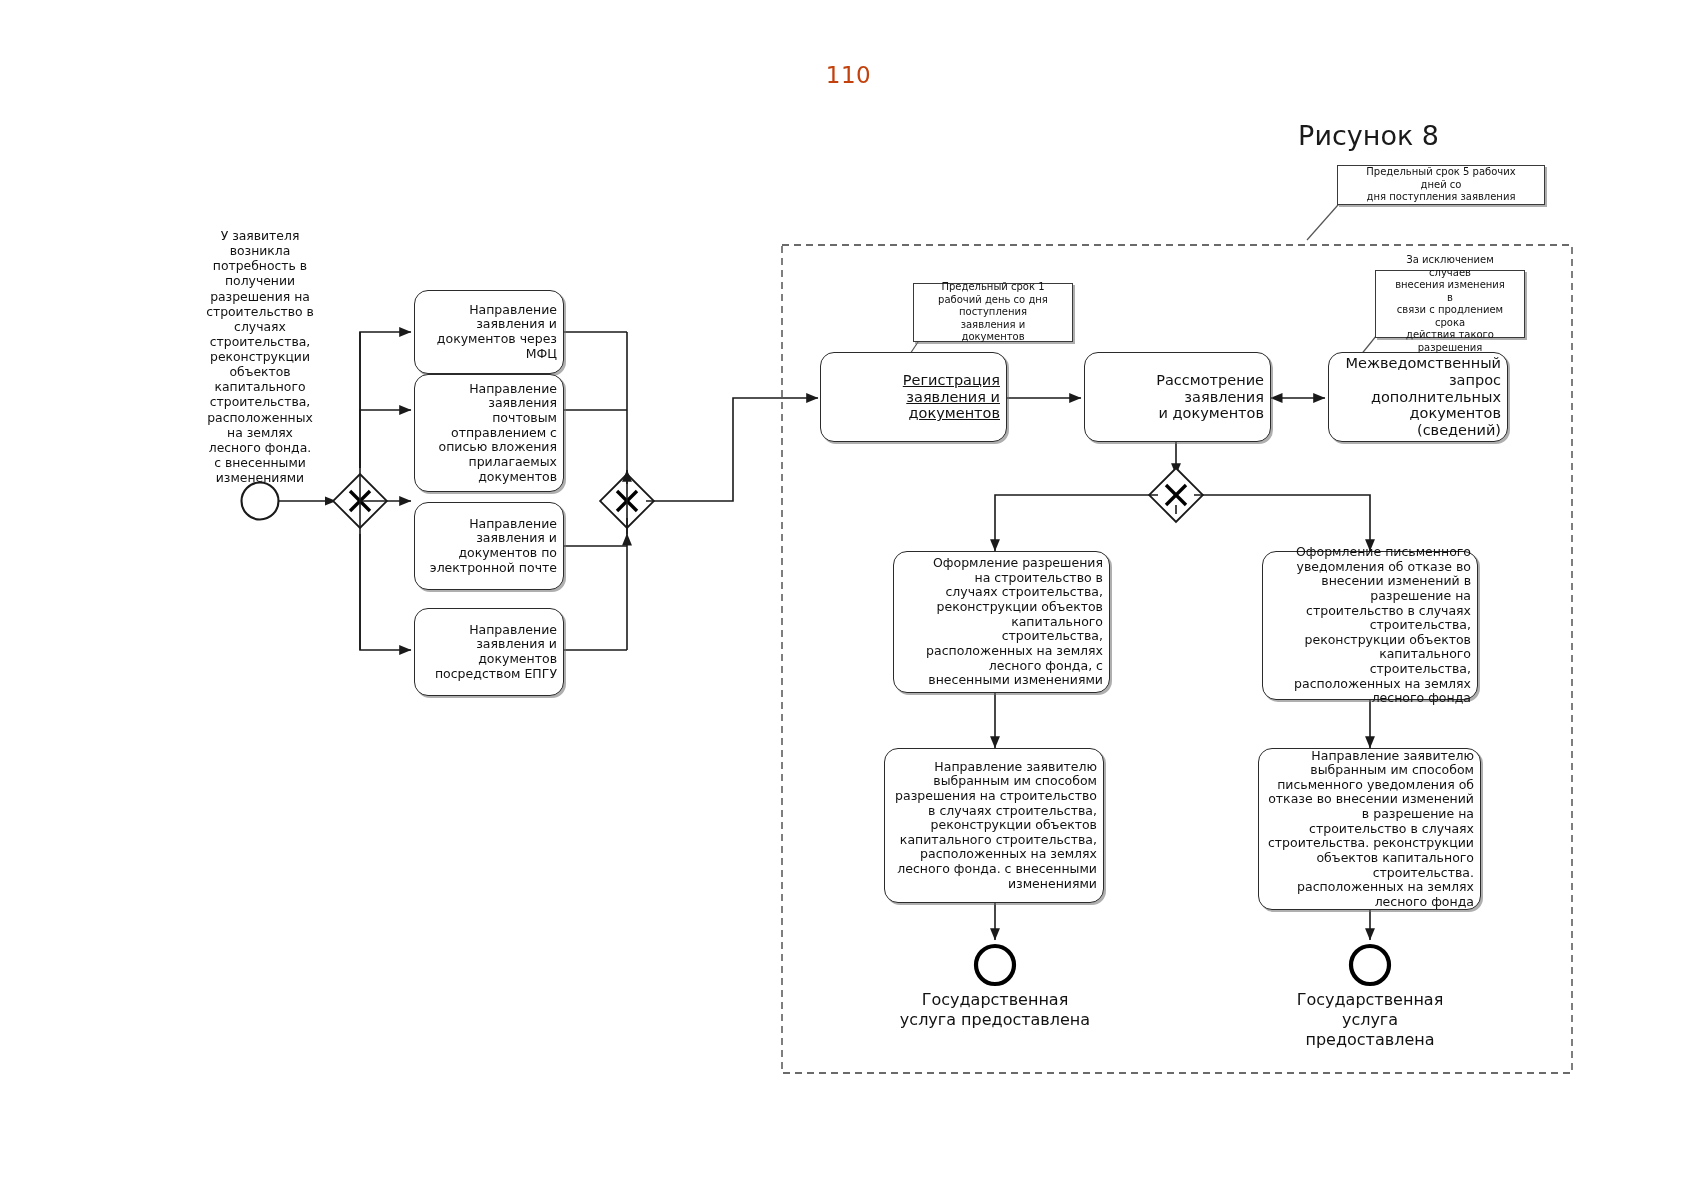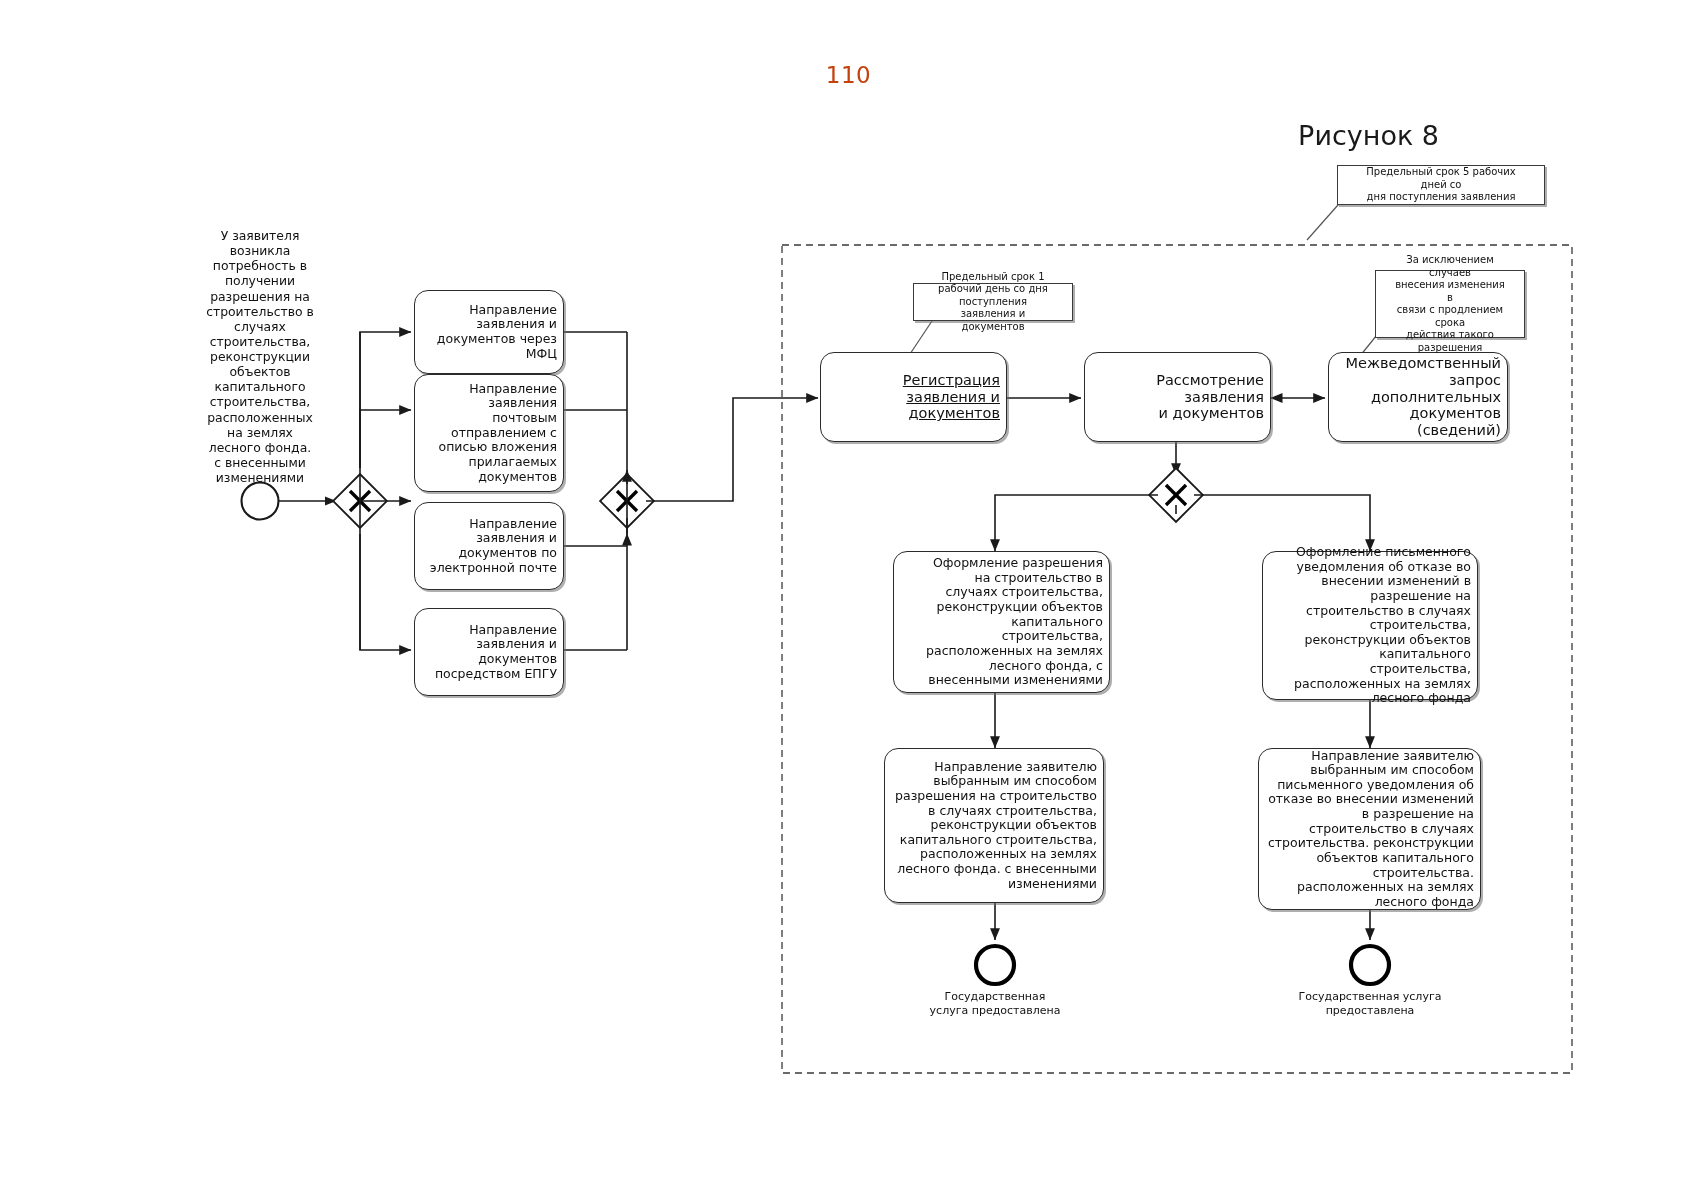--- a/index.html
+++ b/index.html
@@ -81,21 +81,21 @@
   .caption-lane {
     position: absolute;
     text-align: center;
     font-size: 12.6px;
     line-height: 1.25;
     color: #111111;
   }
   .caption-end {
     position: absolute;
     text-align: center;
-    font-size: 11px;
+    font-size: 16px;
     line-height: 1.25;
     color: #111111;
   }
   .start-caption {
     position: absolute;
     text-align: center;
     font-size: 12.4px;
     line-height: 1.22;
     color: #111111;
   }
@@ -231,21 +231,21 @@
   </div>
 
   <div class="node task-sm" style="left:1258px; top:748px; width:223px; height:162px;">
     <span class="node-text">Направление заявителю<br>выбранным им способом<br>письменного уведомления об<br>отказе во внесении изменений<br>в разрешение на<br>строительство в случаях<br>строительства. реконструкции<br>объектов капитального<br>строительства.<br>расположенных на землях<br>лесного фонда</span>
   </div>
 
   <div class="annot" style="left:1337px; top:165px; width:208px; height:40px;">
     <span class="node-text">Предельный срок 5 рабочих дней со<br>дня поступления заявления</span>
   </div>
 
-  <div class="annot" style="left:913px; top:283px; width:160px; height:38px;">
+  <div class="annot" style="left:913px; top:283px; width:160px; height:59px;">
     <span class="node-text">Предельный срок 1<br>рабочий день со дня<br>поступления заявления и<br>документов</span>
   </div>
 
   <div class="annot" style="left:1375px; top:270px; width:150px; height:68px;">
     <span class="node-text">За исключением случаев<br>внесения изменения в<br>связи с продлением срока<br>действия такого<br>разрешения</span>
   </div>
 
   <div class="caption-end" style="left:895px; top:990px; width:200px;">Государственная<br>услуга предоставлена</div>
 
   <div class="caption-end" style="left:1270px; top:990px; width:200px;text-align:center;">Государственная услуга<br>предоставлена</div>

